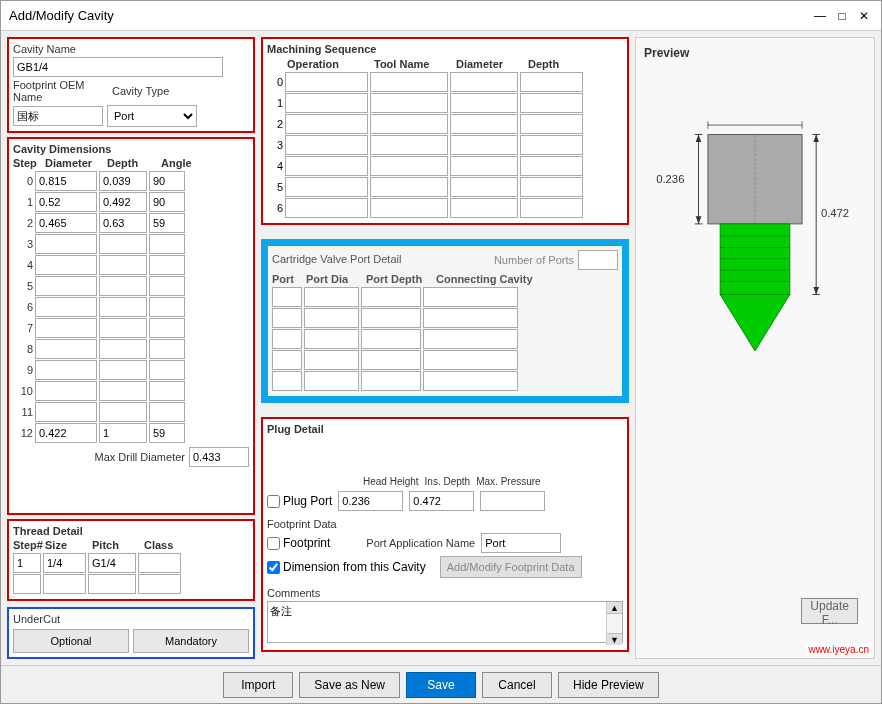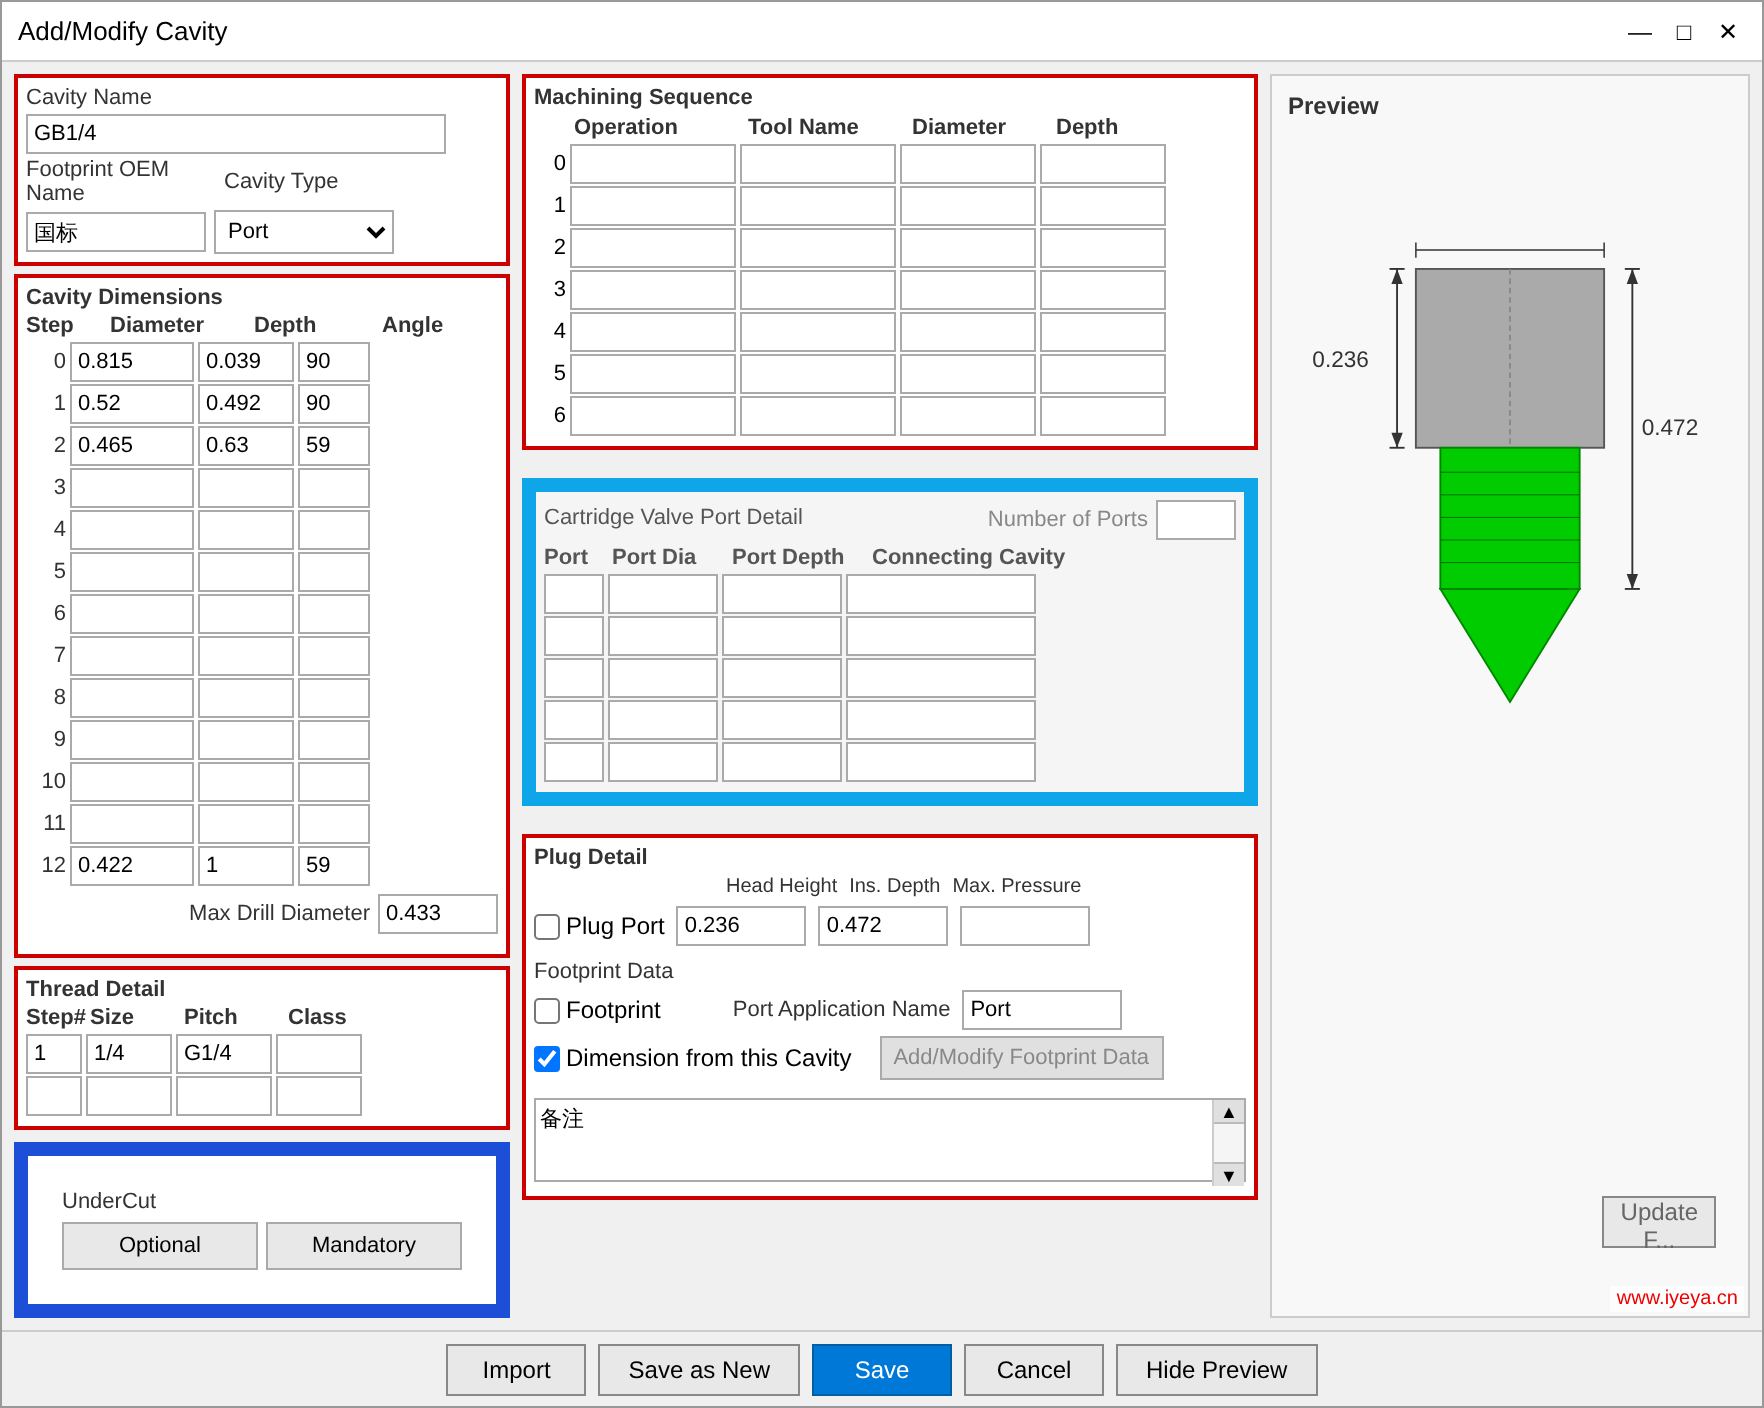--- a/index.html
+++ b/index.html
@@ -16,21 +16,21 @@
     .section-box { border: 2px solid #cc0000; padding: 4px; background: #fff; }
     .section-label { font-size: 11px; color: #333; margin-bottom: 2px; }
     .form-row { display: flex; align-items: center; gap: 4px; margin-bottom: 2px; }
     .field-label { font-size: 11px; color: #333; }
     input[type="text"] { border: 1px solid #aaa; height: 20px; padding: 1px 3px; font-size: 11px; background: white; }
     select { border: 1px solid #aaa; height: 22px; padding: 1px 2px; font-size: 11px; background: white; }
     .cavity-name-input { width: 210px; }
     .oem-input { width: 90px; }
     .type-select { width: 90px; }
     .dim-section { border: 2px solid #cc0000; background: #fff; padding: 4px; flex: 1; }
-    .dim-header { display: flex; gap: 14px; margin-bottom: 2px; }
+    .dim-header { display: flex; gap: 4px; margin-bottom: 2px; }
     .dim-header span { font-size: 11px; font-weight: bold; color: #333; }
     .dim-col-step { width: 28px; }
     .dim-col-diam { width: 58px; }
     .dim-col-depth { width: 50px; }
     .dim-col-angle { width: 38px; }
     .dim-row { display: flex; gap: 2px; align-items: center; margin-bottom: 1px; }
     .dim-row-num { width: 20px; font-size: 11px; text-align: right; color: #333; }
     .dim-input-sm { border: 1px solid #aaa; height: 18px; padding: 1px 2px; font-size: 11px; }
     .dim-input-diam { width: 62px; }
     .dim-input-depth { width: 48px; }
@@ -41,21 +41,21 @@
     .thread-header span { font-size: 11px; font-weight: bold; color: #333; }
     .thread-col-step { width: 30px; }
     .thread-col-size { width: 45px; }
     .thread-col-pitch { width: 50px; }
     .thread-col-class { width: 45px; }
     .thread-row { display: flex; gap: 2px; align-items: center; margin-bottom: 1px; }
     .thread-input-step { width: 28px; }
     .thread-input-size { width: 43px; }
     .thread-input-pitch { width: 48px; }
     .thread-input-class { width: 43px; }
-    .undercut-section { background: #fff; border: 7px solid #1d4ed8; padding: 17px; margin-top: 2px; }
+    .undercut-section { background: #fff; border: 2px solid #1d4ed8; padding: 4px; margin-top: 2px; }
     .undercut-buttons { display: flex; gap: 4px; margin-top: 4px; }
     .undercut-btn { flex: 1; height: 24px; border: 1px solid #aaa; background: #e8e8e8; cursor: pointer; font-size: 11px; }
     .machining-section { border: 2px solid #cc0000; background: #fff; padding: 4px; }
     .mach-header { display: flex; gap: 2px; margin-bottom: 2px; }
     .mach-col-idx { width: 18px; }
     .mach-col-op { width: 85px; }
     .mach-col-tool { width: 80px; }
     .mach-col-diam { width: 70px; }
     .mach-col-depth { width: 65px; }
     .mach-header span { font-size: 11px; font-weight: bold; color: #333; }
@@ -377,21 +377,21 @@
       <div class="plug-section">
         <div class="section-label" style="font-weight:bold;margin-bottom:3px;">Plug Detail</div>
         <div style="display:flex;align-items:flex-end;gap:6px;margin-bottom:4px;">
           <div style="width:90px;"></div>
           <div style="display:flex;flex-direction:column;align-items:center;gap:1px;">
             <span class="field-label" style="font-size:10px;">Head Height</span>
           </div>
           <div style="display:flex;flex-direction:column;align-items:center;gap:1px;">
             <span class="field-label" style="font-size:10px;">Ins. Depth</span>
           </div>
-          <div style="display:flex;flex-direction:column;align-items:center;gap:1px;">
+          <div style="display:flex;flex-direction:column;align-items:center;gap:1px;margin-top:38px;">
             <span class="field-label" style="font-size:10px;">Max. Pressure</span>
           </div>
         </div>
         <div class="plug-row">
           <label class="checkbox-label">
             <input type="checkbox" style="">
             <span>Plug Port</span>
           </label>
           <input type="text" class="plug-input-hh" value="0.236" style="">
           <input type="text" class="plug-input-id" value="0.472" style="">
@@ -411,20 +411,21 @@
           <div class="fp-row">
             <label class="checkbox-label">
               <input type="checkbox" checked="" style="">
               <span>Dimension from this Cavity</span>
             </label>
             <button class="fp-dim-btn" style="margin-left:8px;">Add/Modify Footprint Data</button>
           </div>
         </div>
 
         <div class="comments-section">
+          <div class="comments-label">Comments</div>
           <div style="position:relative;">
             <textarea class="comments-textarea" style="">备注</textarea>
             <div style="position:absolute;right:1px;top:1px;bottom:1px;width:16px;display:flex;flex-direction:column;border-left:1px solid #ccc;">
               <div style="height:12px;background:#e0e0e0;border-bottom:1px solid #bbb;display:flex;align-items:center;justify-content:center;cursor:pointer;font-size:9px;">▲</div>
               <div style="flex:1;background:#f5f5f5;"></div>
               <div style="height:12px;background:#e0e0e0;border-top:1px solid #bbb;display:flex;align-items:center;justify-content:center;cursor:pointer;font-size:9px;">▼</div>
             </div>
           </div>
         </div>
       </div>

